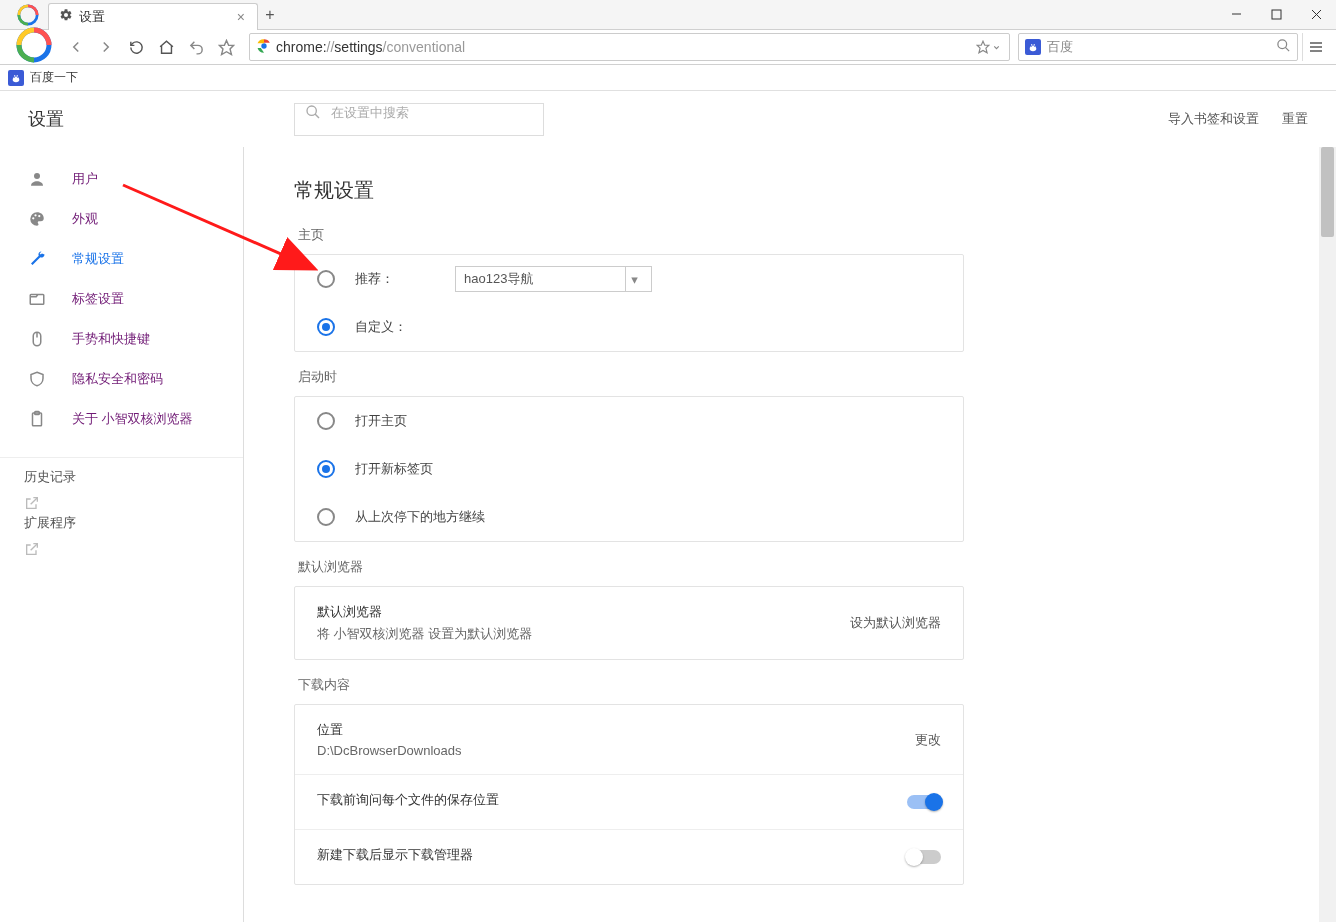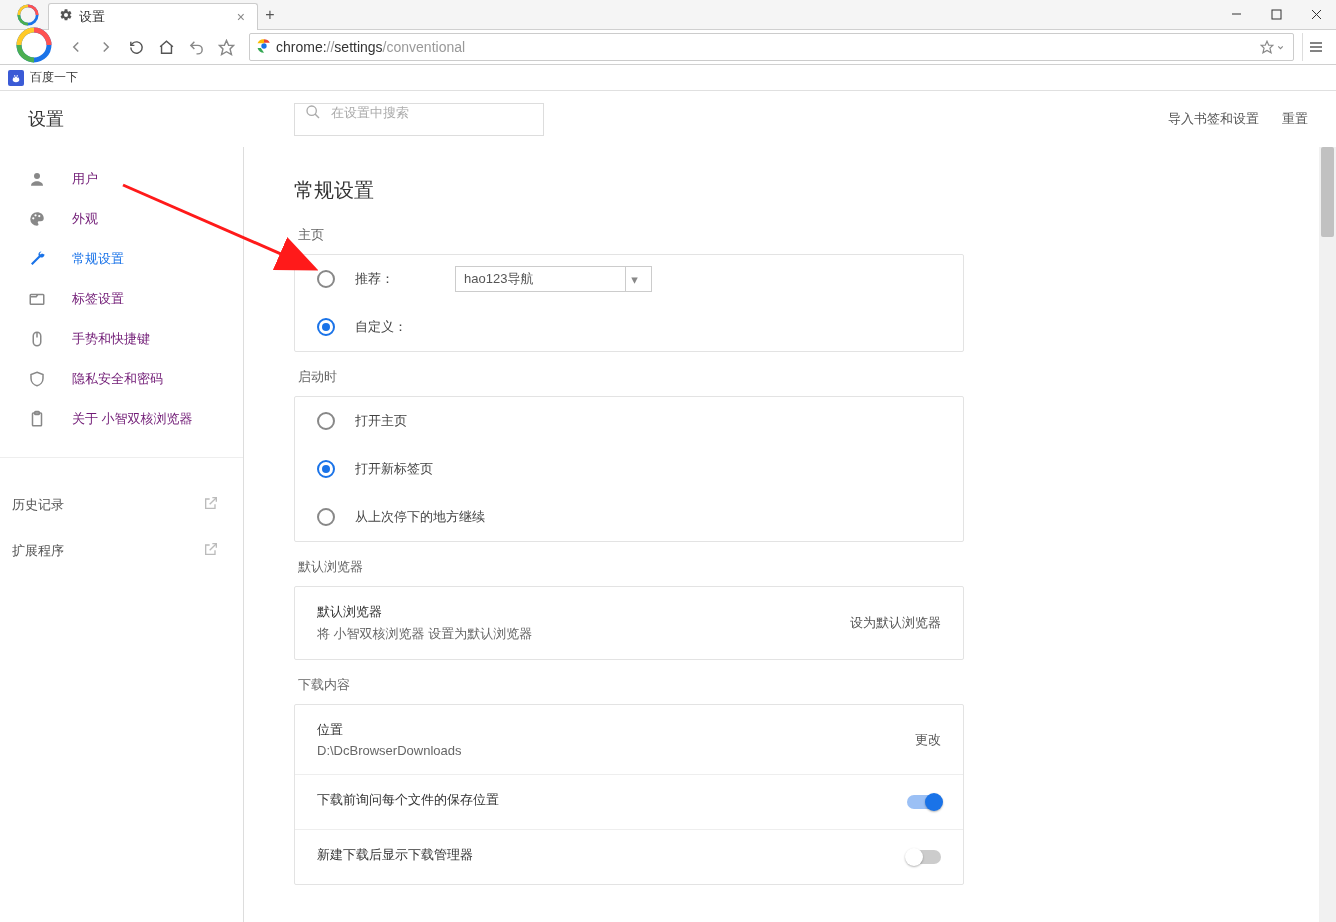--- a/index.html
+++ b/index.html
@@ -46,21 +46,21 @@
 .header-links { margin-left:auto; display:flex; gap:23px; color:#555; }
 
 
 .columns { display:flex; height: calc(100% - 30px - 35px - 26px - 56px); }
 .sidebar { width:244px; border-right:1px solid #ddd; padding-top: 12px; display:flex; flex-direction:column; }
 .nav-item { display:flex; align-items:center; height:40px; padding:0 28px; color:#701a75; cursor:pointer; }
 .nav-item .nav-icon { width:20px; margin-right:24px; color:#777; display:flex; }
 .nav-item.active { color:#1a73e8; }
 .nav-item.active .nav-icon { color:#1a73e8; }
 .side-sep { height:1px; background:#eee; margin:18px 0 10px; }
-.side-link { display:flex; align-items:flex-end; justify-content:space-between; height:46px; padding:0 24px 0 12px; color:#555; }
+.side-link { display:flex; align-items:flex-start; justify-content:space-between; height:46px; padding:0 24px 0 24px; color:#555;flex-direction:column; }
 .side-link .ext { color:#bbb; }
 
 .content-wrap { flex:1; overflow-y:auto; display:flex; justify-content:flex-start; padding-left: 50px; position:relative; }
 .content { width: 670px; padding: 30px 0 40px; }
 .page-title { font-size:20px; margin-bottom:22px; }
 .section-label { font-size:13px; color:#666; margin: 16px 4px 10px; }
 
 .card { border:1px solid #e3e3e3; border-radius:2px; background:#fff; }
 .row { display:flex; align-items:center; min-height:48px; padding: 0 22px; }
 .row + .row { }
@@ -198,20 +198,32 @@
     <span class="starv">
       <svg width="14" height="14" viewBox="0 0 24 24" fill="none" stroke="#888" stroke-width="2">
           <polygon points="12 2 15 9 22 9 17 14 19 22 12 18 5 22 7 14 2 9 9 9"></polygon>
         </svg>
       <svg width="9" height="9" viewBox="0 0 24 24" fill="none" stroke="#888" stroke-width="3">
           <polyline points="6 9 12 15 18 9"></polyline>
         </svg>
     </span>
   </div>
 
+  <div class="search-box">
+    <span class="baidu-badge">
+        <svg width="10" height="10" viewBox="0 0 24 24">
+          <path d="M6 14c2 0 2-3 0-3s-2 3 0 3zm12 0c2 0 2-3 0-3s-2 3 0 3zM9 9c2 0 2-4 0-4S7 9 9 9zm6 0c2 0 2-4 0-4s-2 4 0 4zM12 22c5 0 8-3 8-6 0-4-4-3-8-8-4 5-8 4-8 8 0 3 3 6 8 6z"></path>
+        </svg>
+      </span>
+    <span class="hint">百度</span>
+    <span class="search-glass"><svg width="15" height="15" viewBox="0 0 24 24" fill="none" stroke="#888" stroke-width="2">
+          <circle cx="10" cy="10" r="7"></circle>
+          <line x1="21" y1="21" x2="15" y2="15"></line>
+        </svg></span>
+  </div>
   <div class="hamburger">
       <svg width="16" height="16" viewBox="0 0 24 24" stroke="#444" stroke-width="2">
         <line x1="3" y1="6" x2="21" y2="6"></line>
         <line x1="3" y1="12" x2="21" y2="12"></line>
         <line x1="3" y1="18" x2="21" y2="18"></line>
       </svg>
     </div>
 </div>
 
 <div class="bookmarks">

